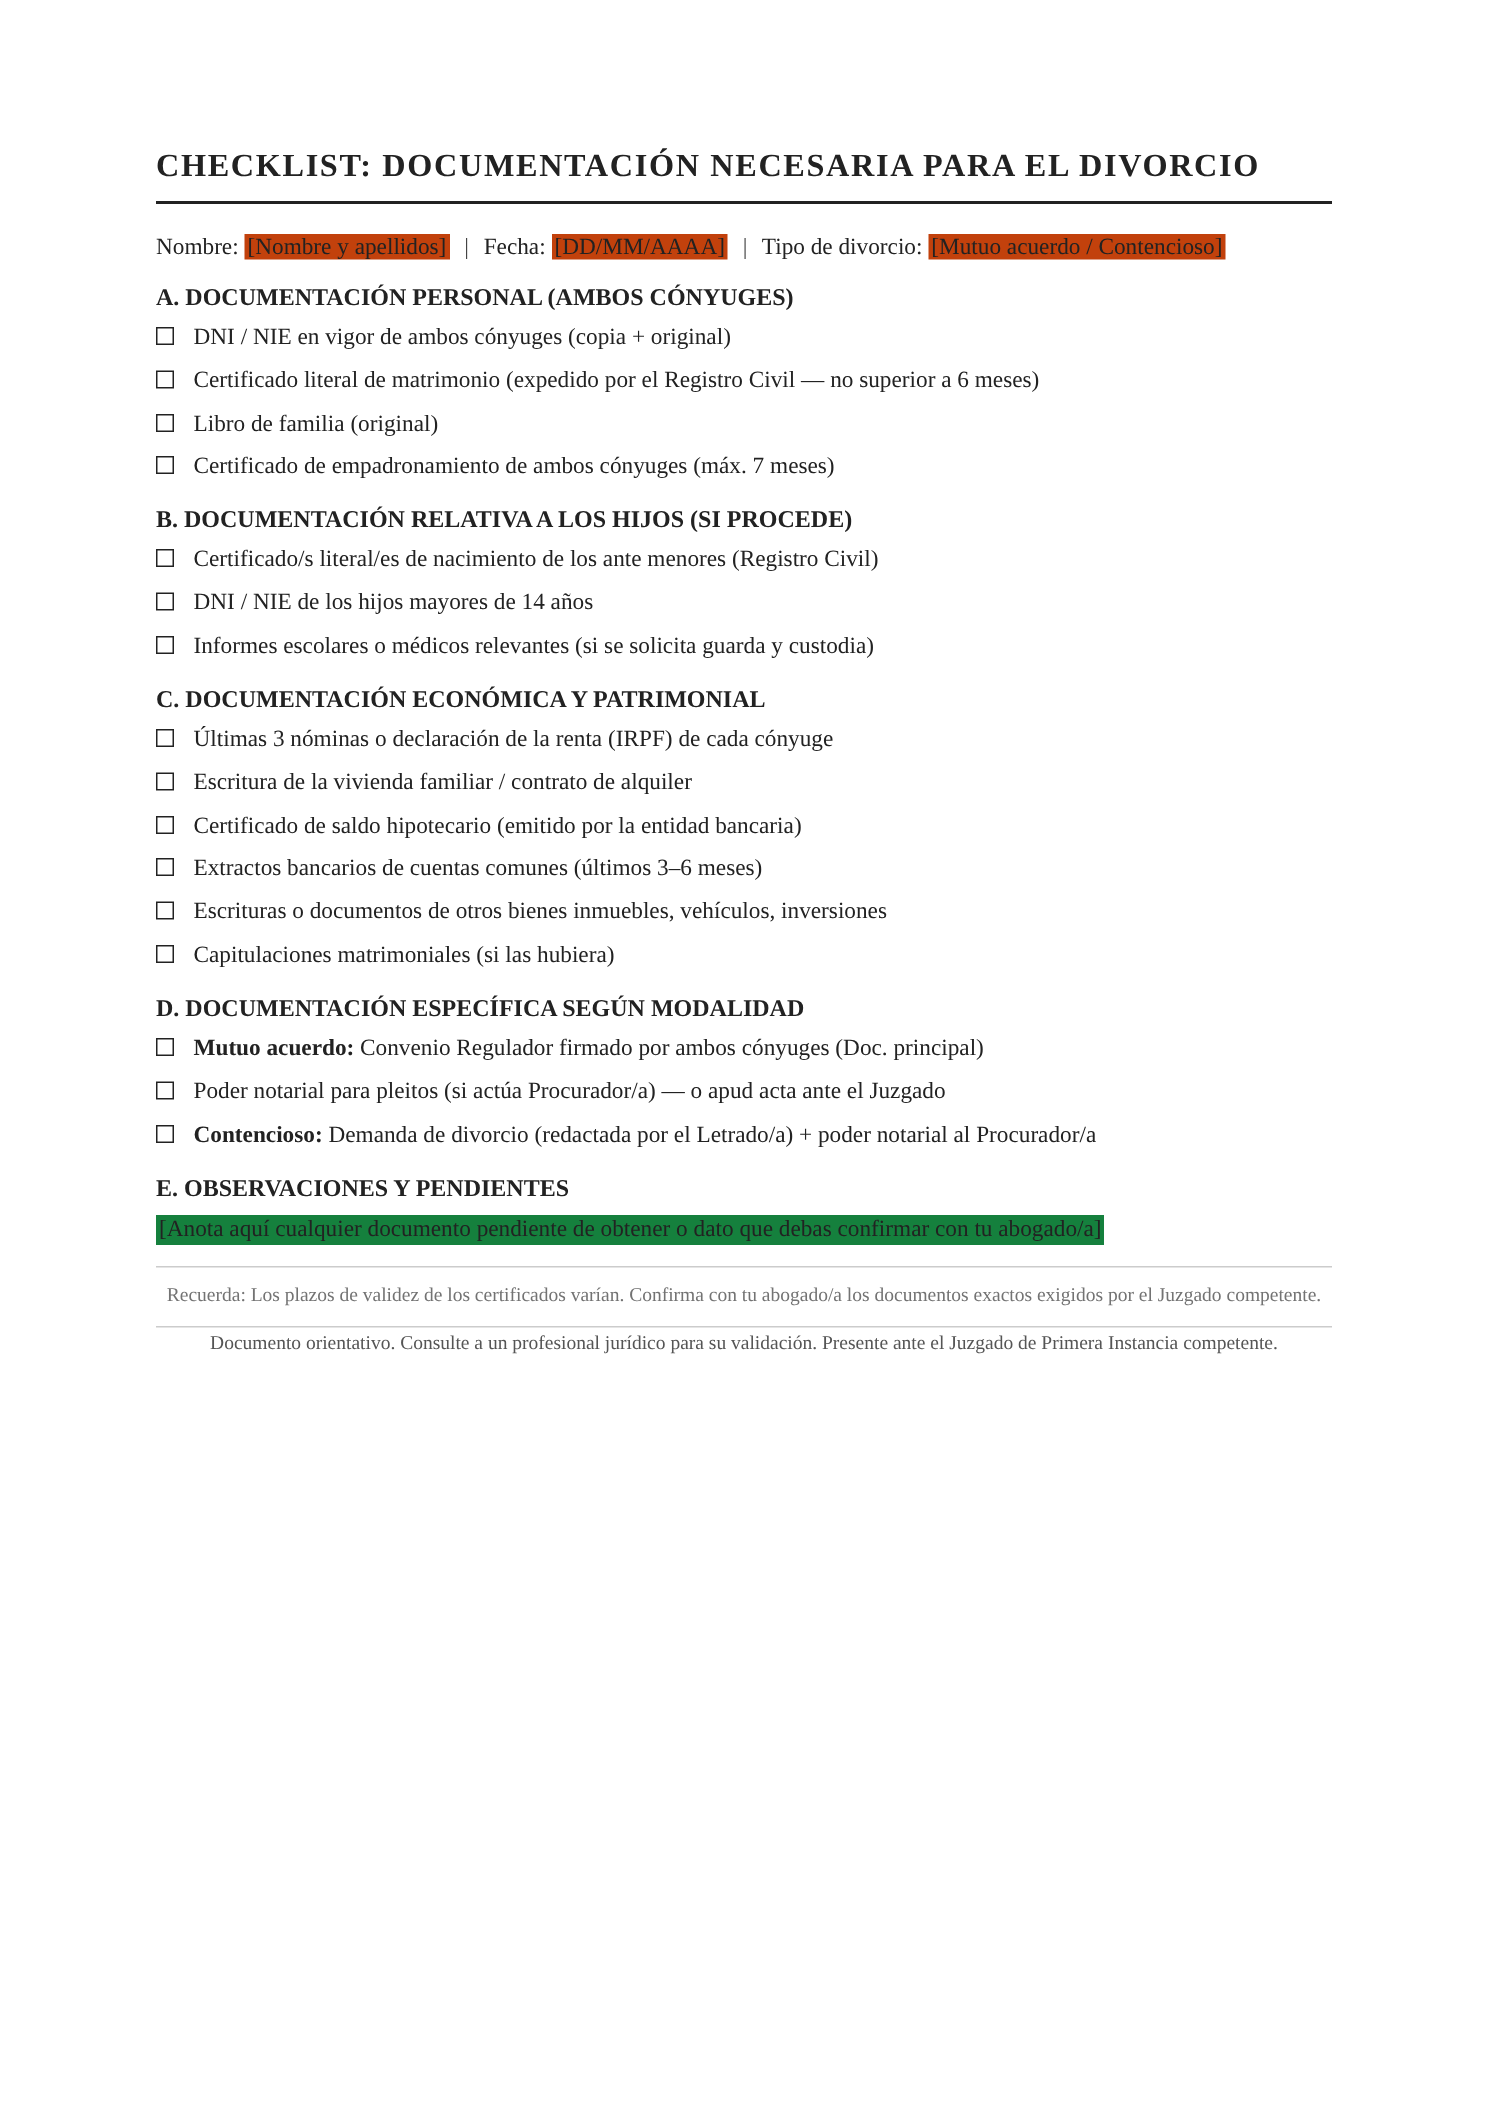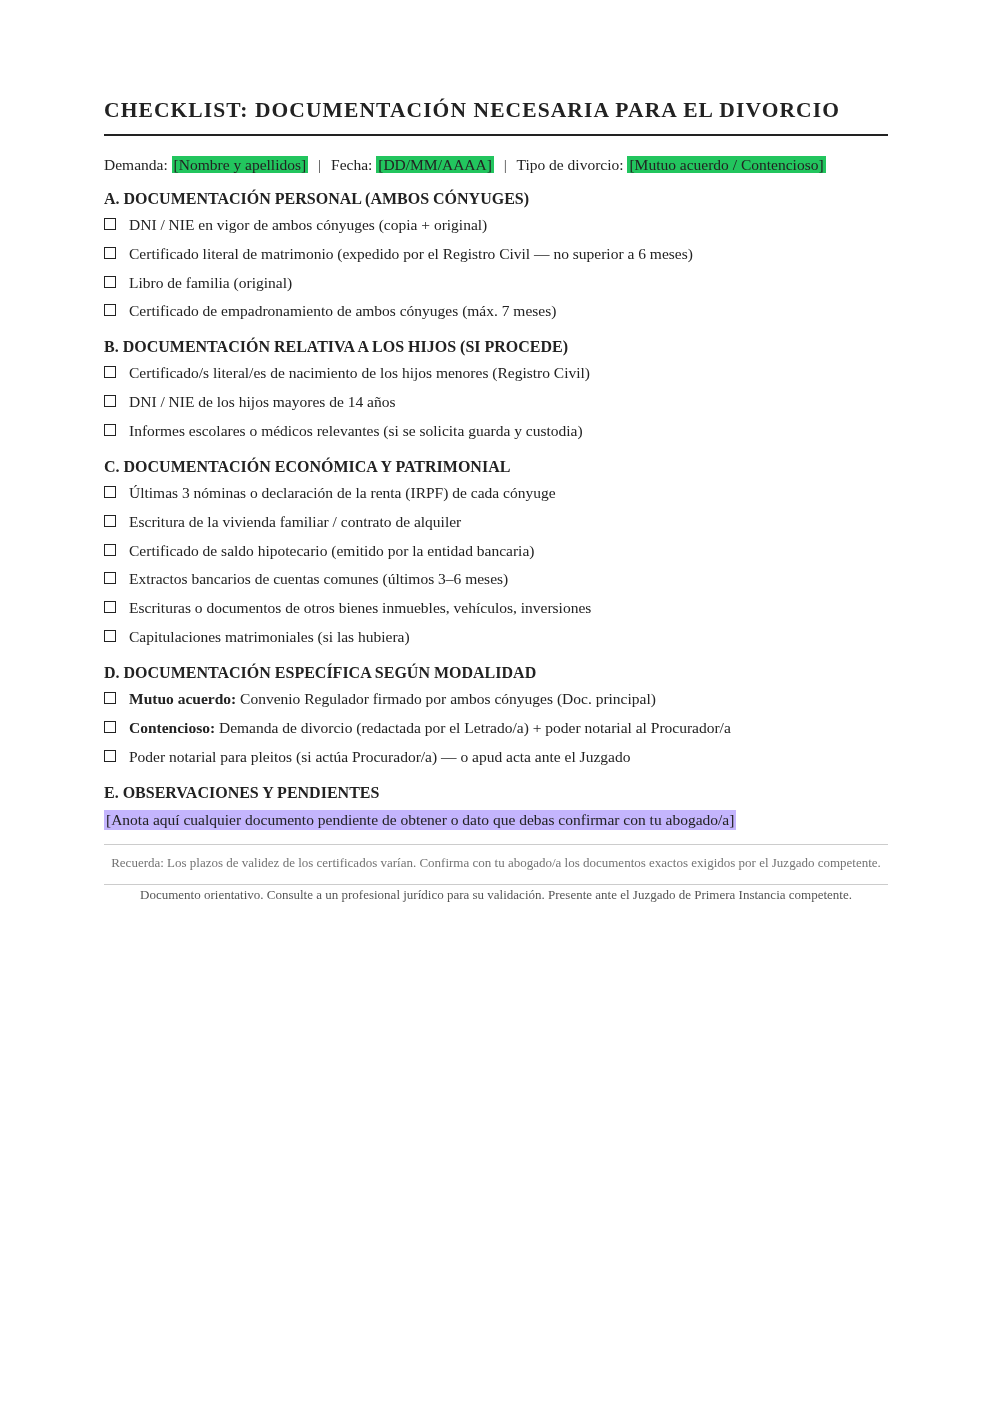--- a/index.html
+++ b/index.html
@@ -1,42 +1,42 @@
 <!DOCTYPE html>
 <html><head>
   <meta charset="utf-8">
   <style>
     html, body { margin: 0; padding: 0; background: #ffffff; }
     body { width: 992px; height: 1403px; position: relative; font-family: "Liberation Serif", "DejaVu Serif", serif; color: #222222; }
     .page { position: absolute; left: 104px; top: 0; width: 784px; }
     .title { margin: 96px 0 0 0; font-weight: bold; font-size: 21.5px; letter-spacing: 1.1px; color: #222222; line-height: 28px; }
     .title-rule { height: 0; border-top: 2.5px solid #222222; margin-top: 10px; }
     .meta { margin-top: 18px; font-size: 15.5px; line-height: 22px; white-space: nowrap; }
-    .hl { background: #22c55e; padding: 0 2px; }
+    .hl { background: #c2410c; padding: 0 2px; }
     .sep { margin: 0 6px; color: #444; }
     .section-title { font-weight: bold; font-size: 16px; margin-top: 14px; line-height: 22px; }
     .section-title.first { margin-top: 12px; }
     ul.items { list-style: none; padding: 0; margin: 4px 0 0 0; font-family: Liberation Serif, serif; }
     ul.items li { font-size: 15.5px; line-height: 22px; margin-bottom: 6.8px; display: flex; align-items: center; }
     .cb { width: 10px; height: 10px; border: 1.6px solid #222; display: inline-block; margin-right: 13px; flex: none; position: relative; top: -1px; }
-    .obs { margin-top: 6px; font-size: 15.5px; line-height: 20px; display: inline-block; background: #c4b5fd; padding: 0 2px; }
+    .obs { margin-top: 6px; font-size: 15.5px; line-height: 20px; display: inline-block; background: #15803d; padding: 0 2px; }
     .rule { border-top: 1.5px solid #cccccc; margin-top: 14px; }
     .note { text-align: center; font-size: 13px; color: #737373; line-height: 19.5px; margin-top: 8px; padding: 0 6px; }
     .rule2 { border-top: 1.5px solid #cccccc; margin-top: 12px; }
     .foot { text-align: center; font-size: 13px; color: #555555; line-height: 20px; margin-top: 0; white-space: nowrap; }
   </style>
 </head>
 <body>
 
 <div class="page">
   <div class="title">CHECKLIST: DOCUMENTACIÓN NECESARIA PARA EL DIVORCIO</div>
   <div class="title-rule"></div>
 
   <div class="meta">
-    <span>Demanda:</span>
+    <span>Nombre:</span>
     <span class="hl">[Nombre y apellidos]</span>
     <span class="sep">|</span>
     <span>Fecha:</span>
     <span class="hl">[DD/MM/AAAA]</span>
     <span class="sep">|</span>
     <span>Tipo de divorcio:</span>
     <span class="hl">[Mutuo acuerdo / Contencioso]</span>
   </div>
 
   
@@ -58,21 +58,21 @@
         <span class="cb"></span>
         <span>Certificado de empadronamiento de ambos cónyuges (máx. 7 meses)</span>
       </li>
   </ul>
 
   
   <div class="section-title">B. DOCUMENTACIÓN RELATIVA A LOS HIJOS (SI PROCEDE)</div>
   <ul class="items">
     <li>
         <span class="cb"></span>
-        <span>Certificado/s literal/es de nacimiento de los hijos menores (Registro Civil)</span>
+        <span>Certificado/s literal/es de nacimiento de los ante menores (Registro Civil)</span>
       </li>
     <li>
         <span class="cb"></span>
         <span>DNI / NIE de los hijos mayores de 14 años</span>
       </li>
     <li>
         <span class="cb"></span>
         <span>Informes escolares o médicos relevantes (si se solicita guarda y custodia)</span>
       </li>
   </ul>
@@ -108,25 +108,25 @@
 
   
   <div class="section-title">D. DOCUMENTACIÓN ESPECÍFICA SEGÚN MODALIDAD</div>
   <ul class="items">
     <li>
         <span class="cb"></span>
         <span><b>Mutuo acuerdo:</b><span> Convenio Regulador firmado por ambos cónyuges (Doc. principal)</span></span>
       </li>
     <li>
         <span class="cb"></span>
-        <span><b>Contencioso:</b><span> Demanda de divorcio (redactada por el Letrado/a) + poder notarial al Procurador/a</span></span>
+        <span>Poder notarial para pleitos (si actúa Procurador/a) — o apud acta ante el Juzgado</span>
       </li>
     <li>
         <span class="cb"></span>
-        <span>Poder notarial para pleitos (si actúa Procurador/a) — o apud acta ante el Juzgado</span>
+        <span><b>Contencioso:</b><span> Demanda de divorcio (redactada por el Letrado/a) + poder notarial al Procurador/a</span></span>
       </li>
   </ul>
 
   
   <div class="section-title">E. OBSERVACIONES Y PENDIENTES</div>
   <div class="obs">[Anota aquí cualquier documento pendiente de obtener o dato que debas confirmar con tu abogado/a]</div>
 
   <div class="rule"></div>
   <div class="note">Recuerda: Los plazos de validez de los certificados varían. Confirma con tu abogado/a los documentos exactos exigidos por el Juzgado competente.</div>
   <div class="rule2"></div>

